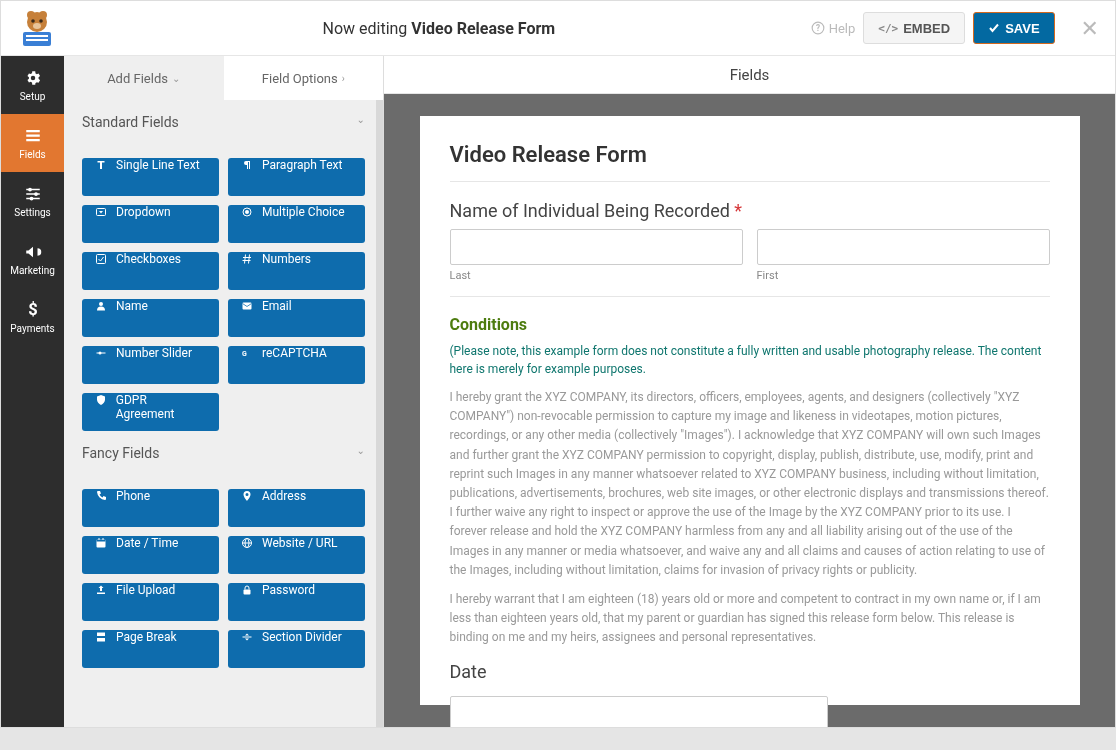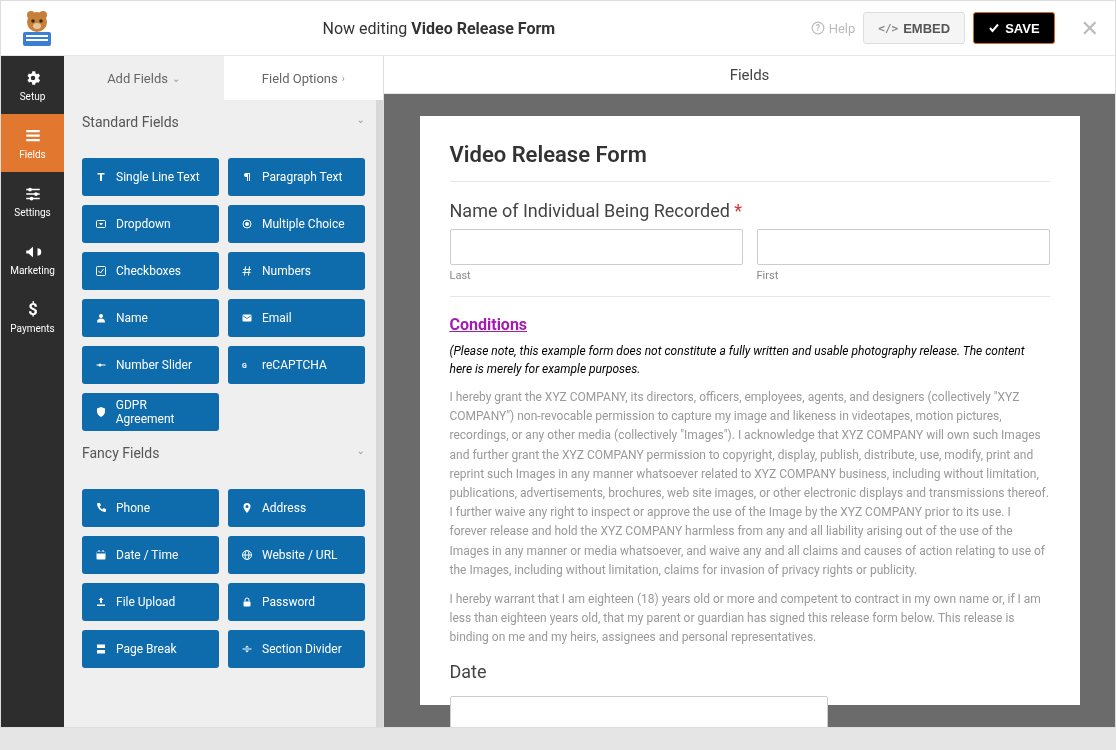--- a/index.html
+++ b/index.html
@@ -9,21 +9,21 @@
 
 .topbar { height: 55px; display: flex; align-items: center; padding: 0 16px; border-bottom: 1px solid #e6e6e6; background: #fff; position: relative; z-index: 10; }
 .logo { width: 40px; height: 40px; margin-right: 10px; display: flex; align-items: center; justify-content: center; }
 .topbar-title { flex: 1; text-align: center; font-size: 16px; color: #333; font-weight: 400; }
 .topbar-title .bold { font-weight: 700; }
 .topbar-actions { display: flex; align-items: center; gap: 8px; }
 .help-link { color: #bbb; font-size: 13px; display: flex; align-items: center; gap: 4px; cursor: pointer; }
 .btn-embed, .btn-save { height: 32px; padding: 0 14px; border-radius: 3px; font-weight: 600; font-size: 13px; cursor: pointer; display: flex; align-items: center; gap: 5px; }
 .btn-embed { background: #f5f5f5; border: 1px solid #ddd; color: #555; }
 .btn-embed .code-ic { font-family: monospace; font-size: 11px; color: #888; }
-.btn-save { background: #000000; color: #fff; border: 1px solid #d4691f; }
+.btn-save { background: #0369a1; color: #fff; border: 1px solid #d4691f; }
 .close-x { font-size: 22px; color: #bbb; cursor: pointer; margin-left: 18px; font-weight: 300; }
 
 
 .body { flex: 1; display: flex; overflow: hidden; }
 
 
 .nav-rail { width: 63px; background: #2d2d2d; display: flex; flex-direction: column; }
 .nav-item { height: 58px; display: flex; flex-direction: column; align-items: center; justify-content: center; color: #fff; cursor: pointer; gap: 3px; text-align: center; }
 .nav-item.active { background: #e27730; }
 .nav-item .nav-ic { width: 20px; height: 20px; display: flex; align-items: center; justify-content: center; font-size: 18px; }
@@ -34,39 +34,39 @@
 .sidebar-tabs { display: flex; height: 44px; }
 .sidebar-tab { flex: 1; display: flex; align-items: center; justify-content: center; font-size: 13px; color: #666; cursor: pointer; gap: 4px; }
 .sidebar-tab.active { background: #efefef; }
 .sidebar-tab.inactive { background: #fff;  }
 .chev { font-size: 10px; color: #999; }
 
 .sidebar-scroll { flex: 1; overflow-y: auto; padding: 0 18px 18px; position: relative; }
 .sb-section { margin-top: 14px; }
 .sb-section-head { display: flex; align-items: flex-start; justify-content: space-between; height: 36px; color: #555; font-size: 14px; cursor: pointer; }
 .field-grid { display: grid; grid-template-columns: 1fr 1fr; gap: 9px; margin-top: 8px; }
-.field-btn { background: #0e6cad; color: #fff; height: 38px; border-radius: 3px; display: flex; align-items: center; padding: 0 12px; cursor: pointer; font-size: 12px; gap: 8px; }
+.field-btn { background: #0e6cad; color: #fff; height: 38px; border-radius: 3px; display: flex; align-items: flex-start; padding: 0 12px; cursor: pointer; font-size: 12px; gap: 8px; }
 .field-btn .ic { width: 14px; height: 14px; display: flex; align-items: center; justify-content: center; font-size: 12px; }
 
 
 .main { flex: 1; background: #6b6b6b; display: flex; flex-direction: column; overflow: hidden; }
 .main-header { height: 38px; background: #fff; display: flex; align-items: center; justify-content: center; color: #444; font-size: 15px; border-bottom: 1px solid #e6e6e6; }
 .preview-wrap { flex: 1; overflow-y: auto; padding: 22px; display: flex; justify-content: center; }
 .form-canvas { width: 100%; max-width: 660px; background: #fff; padding: 26px 30px 10px; }
 .form-title { font-size: 22px; font-weight: 600; color: #333; margin-bottom: 12px; }
 .hr { border: none; border-top: 1px solid #e6e6e6; margin: 14px 0 18px; }
 .form-row { margin-bottom: 12px; }
 .field-label { font-size: 18px; color: #444; margin-bottom: 8px; display: block; }
 .req { color: #d63638; }
 .name-inputs { display: flex; gap: 14px; }
 .name-col { flex: 1; }
 .finput { width: 100%; height: 36px; border: 1px solid #ccc; border-radius: 2px; padding: 0 8px; background: #fff; }
 .sub-lbl { font-size: 11px; color: #888; margin-top: 4px; display: block; }
-.sect-title { font-size: 16px; font-weight: 700; color: #a21caf; margin-top: 8px; margin-bottom: 8px; text-decoration: underline; }
-.cond-note { font-style: italic; color: #000000; font-size: 12px; line-height: 1.5; margin-bottom: 10px; }
+.sect-title { font-size: 16px; font-weight: 700; color: #4d7c0f; margin-top: 8px; margin-bottom: 8px; }
+.cond-note { color: #0f766e; font-size: 12px; line-height: 1.5; margin-bottom: 10px; }
 .cond-text { color: #999; font-size: 12px; line-height: 1.6; margin-bottom: 10px; }
 .date-input { width: 63%; height: 36px; border: 1px solid #ccc; border-radius: 2px; margin-top: 6px; }
 .agree-row { display: flex; align-items: center; gap: 8px; margin: 22px 0 22px; font-size: 13px; color: #555; }
 
 .scroll-edge { position: absolute; right: 0; top: 0; bottom: 0; width: 7px; background: #d8d8d8; }
 
 svg { display: block; }
 </style>
 </head>
 <body>

